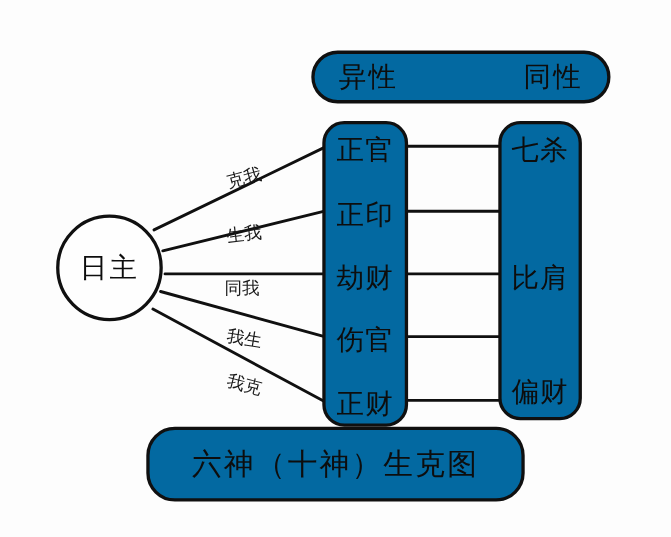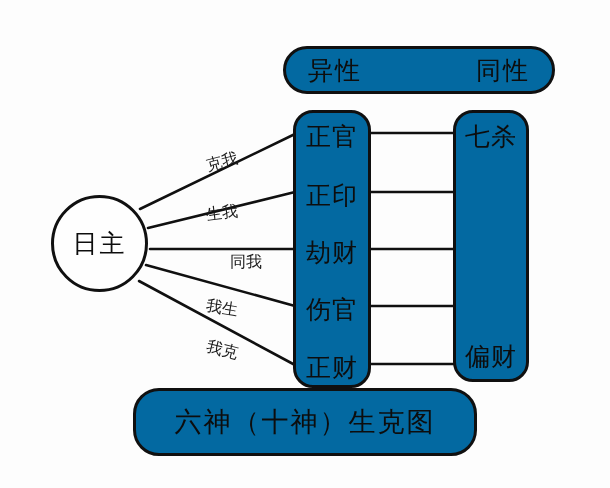--- a/index.html
+++ b/index.html
@@ -157,30 +157,31 @@
   <div class="rbox" id="left-column">
     <span class="col-item" style="top:23px">正官</span>
     <span class="col-item" style="top:82px">正印</span>
     <span class="col-item" style="top:139px">劫财</span>
     <span class="col-item" style="top:254px">正财</span>
     <span class="col-item" style="top:196px">伤官</span>
   </div>
 
   <div class="rbox" id="right-column">
     <span class="col-item" style="top:23px">七杀</span>
+    <span class="col-item" style="top:139px">比肩</span>
     <span class="col-item" style="top:243px">偏财</span>
   </div>
 
   <div id="day-master-circle">
     <span id="day-master-label">日主</span>
   </div>
 
   <span class="relation-label" style="left:222px; top:152px; transform:translate(-50%,0) rotate(-15deg);">克我</span>
   <span class="relation-label" style="left:222px; top:203px; transform:translate(-50%,0) rotate(-7deg);">生我</span>
-  <span class="relation-label" style="left:220px; top:252px;margin-left:26px;">同我</span>
+  <span class="relation-label" style="left:220px; top:252px;">同我</span>
   <span class="relation-label" style="left:222px; top:298px; transform:translate(-50%,0) rotate(9deg);">我生</span>
   <span class="relation-label" style="left:222px; top:340px; transform:translate(-50%,0) rotate(14deg);">我克</span>
 
   <div class="rbox" id="caption-box">
     <span id="caption-text">六神（十神）生克图</span>
   </div>
 
 </div>
 
 </body></html>

